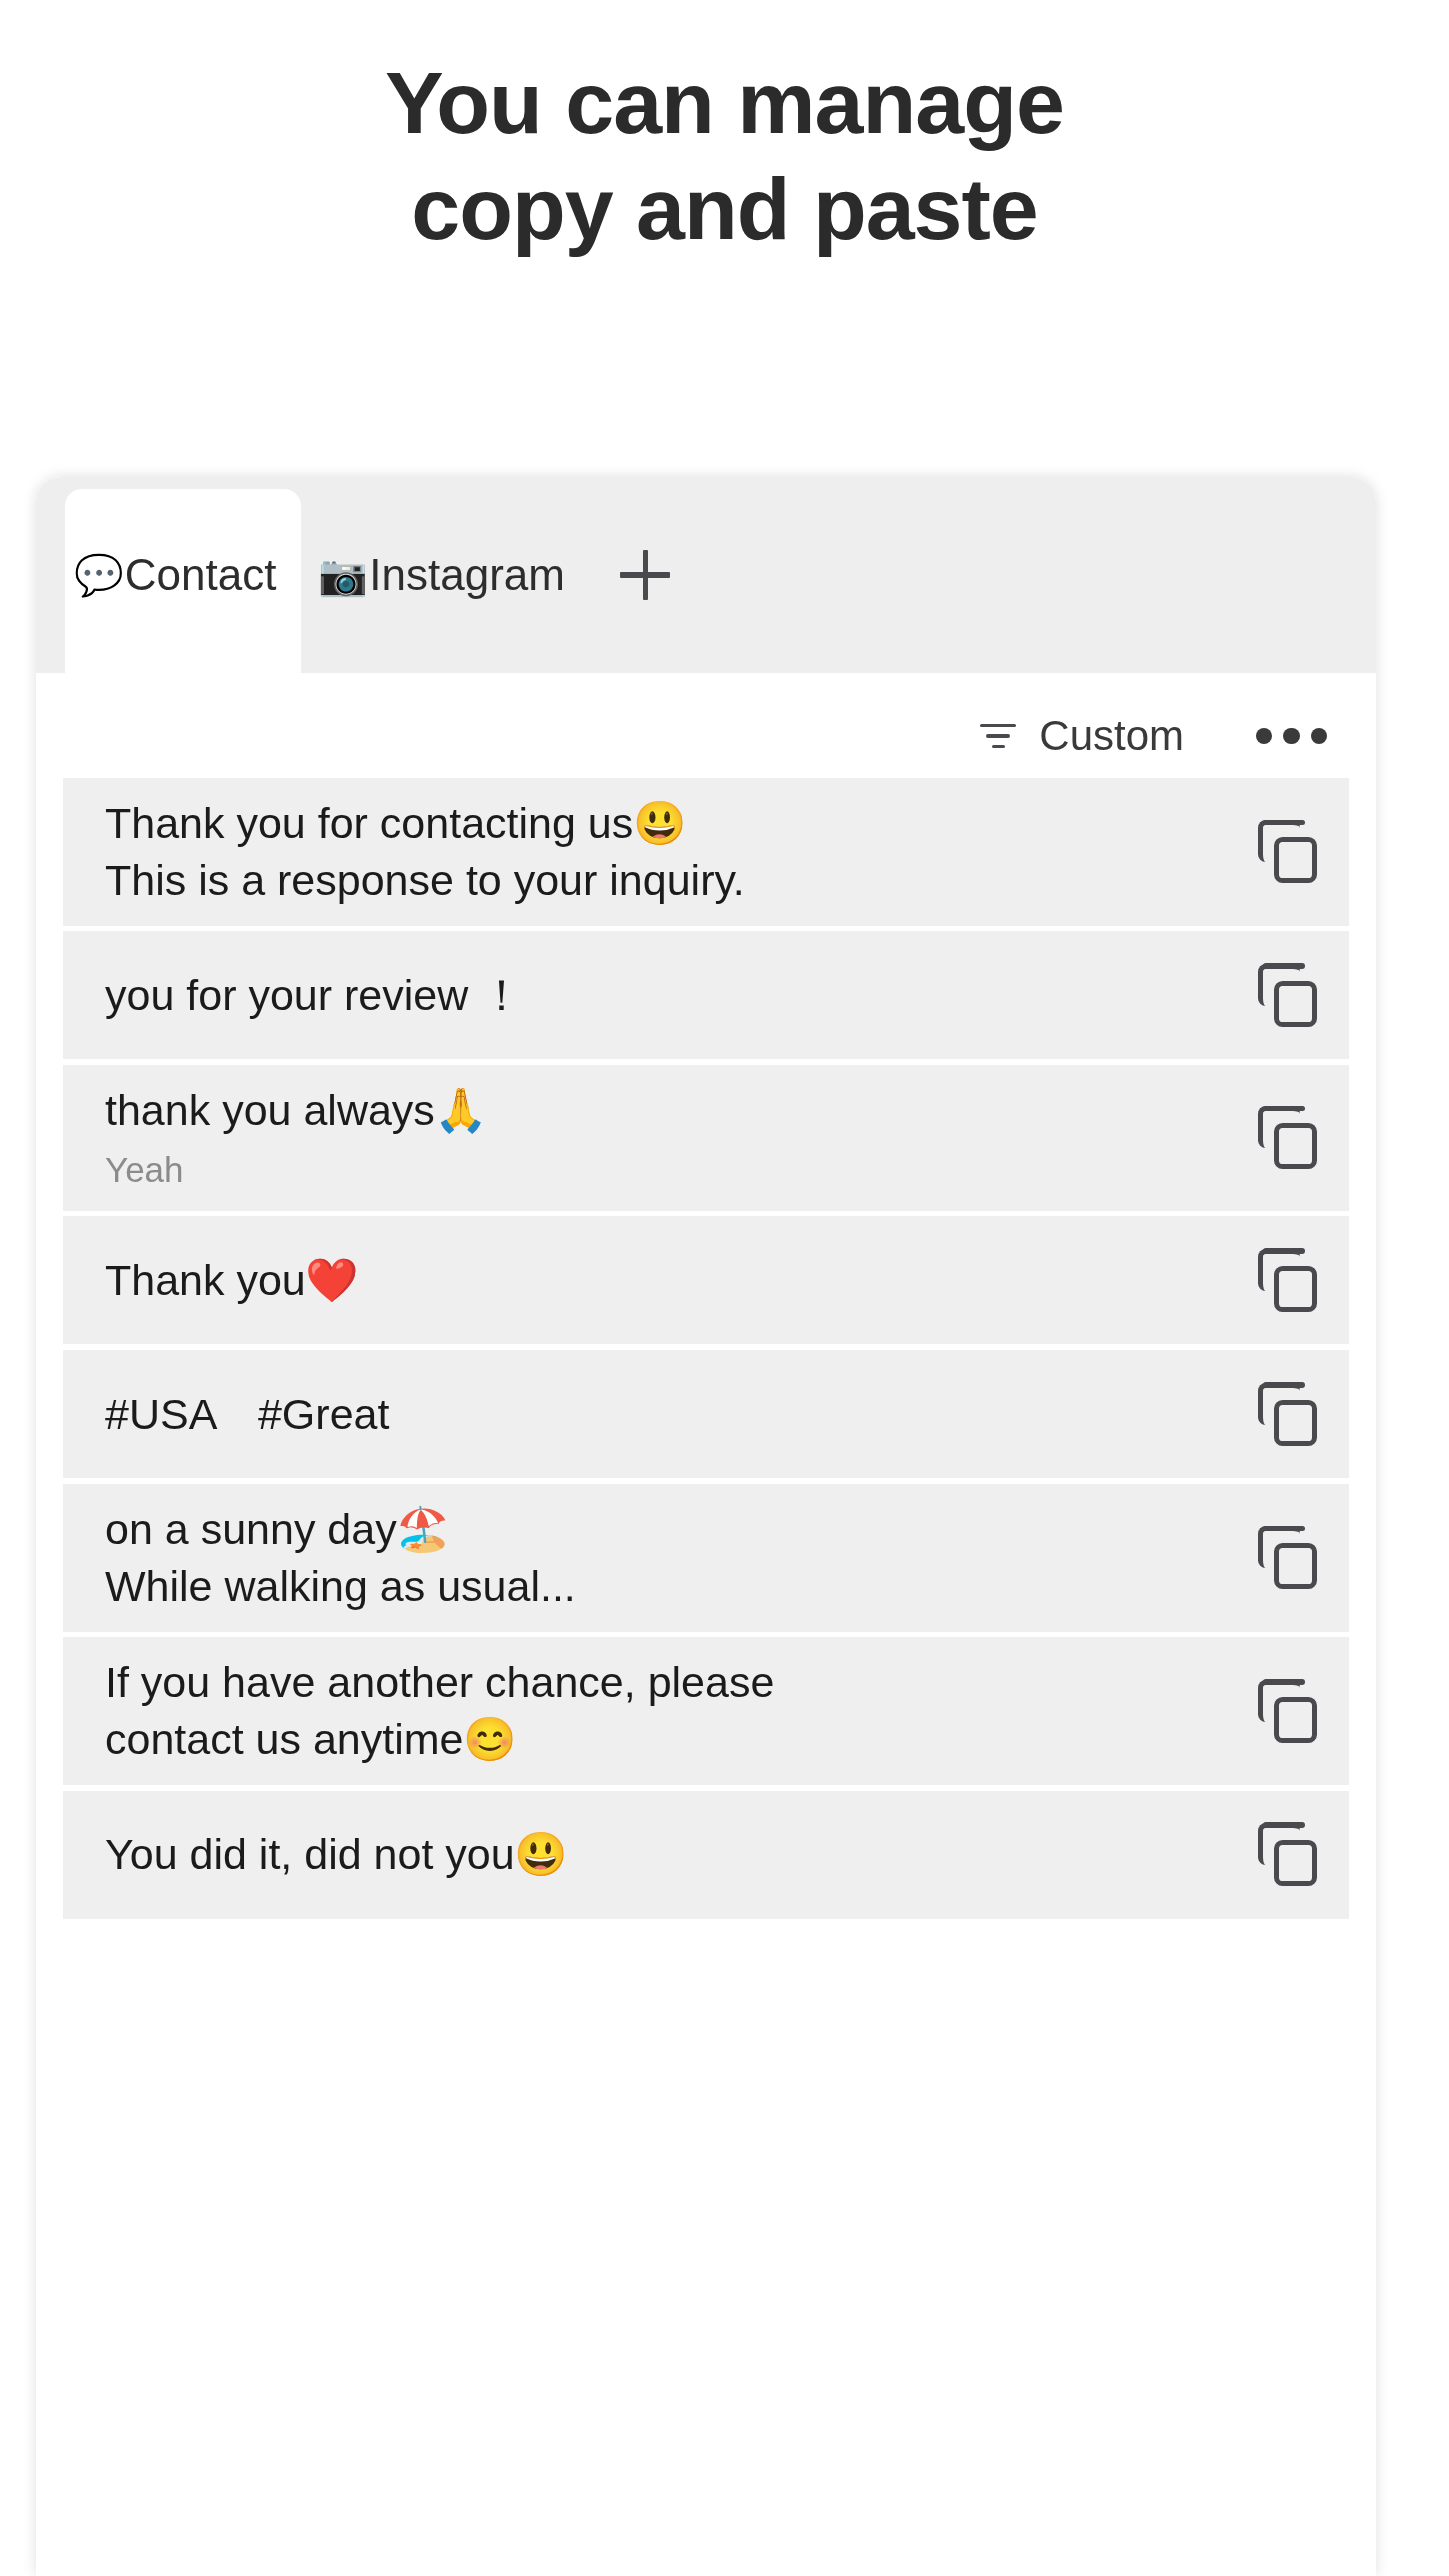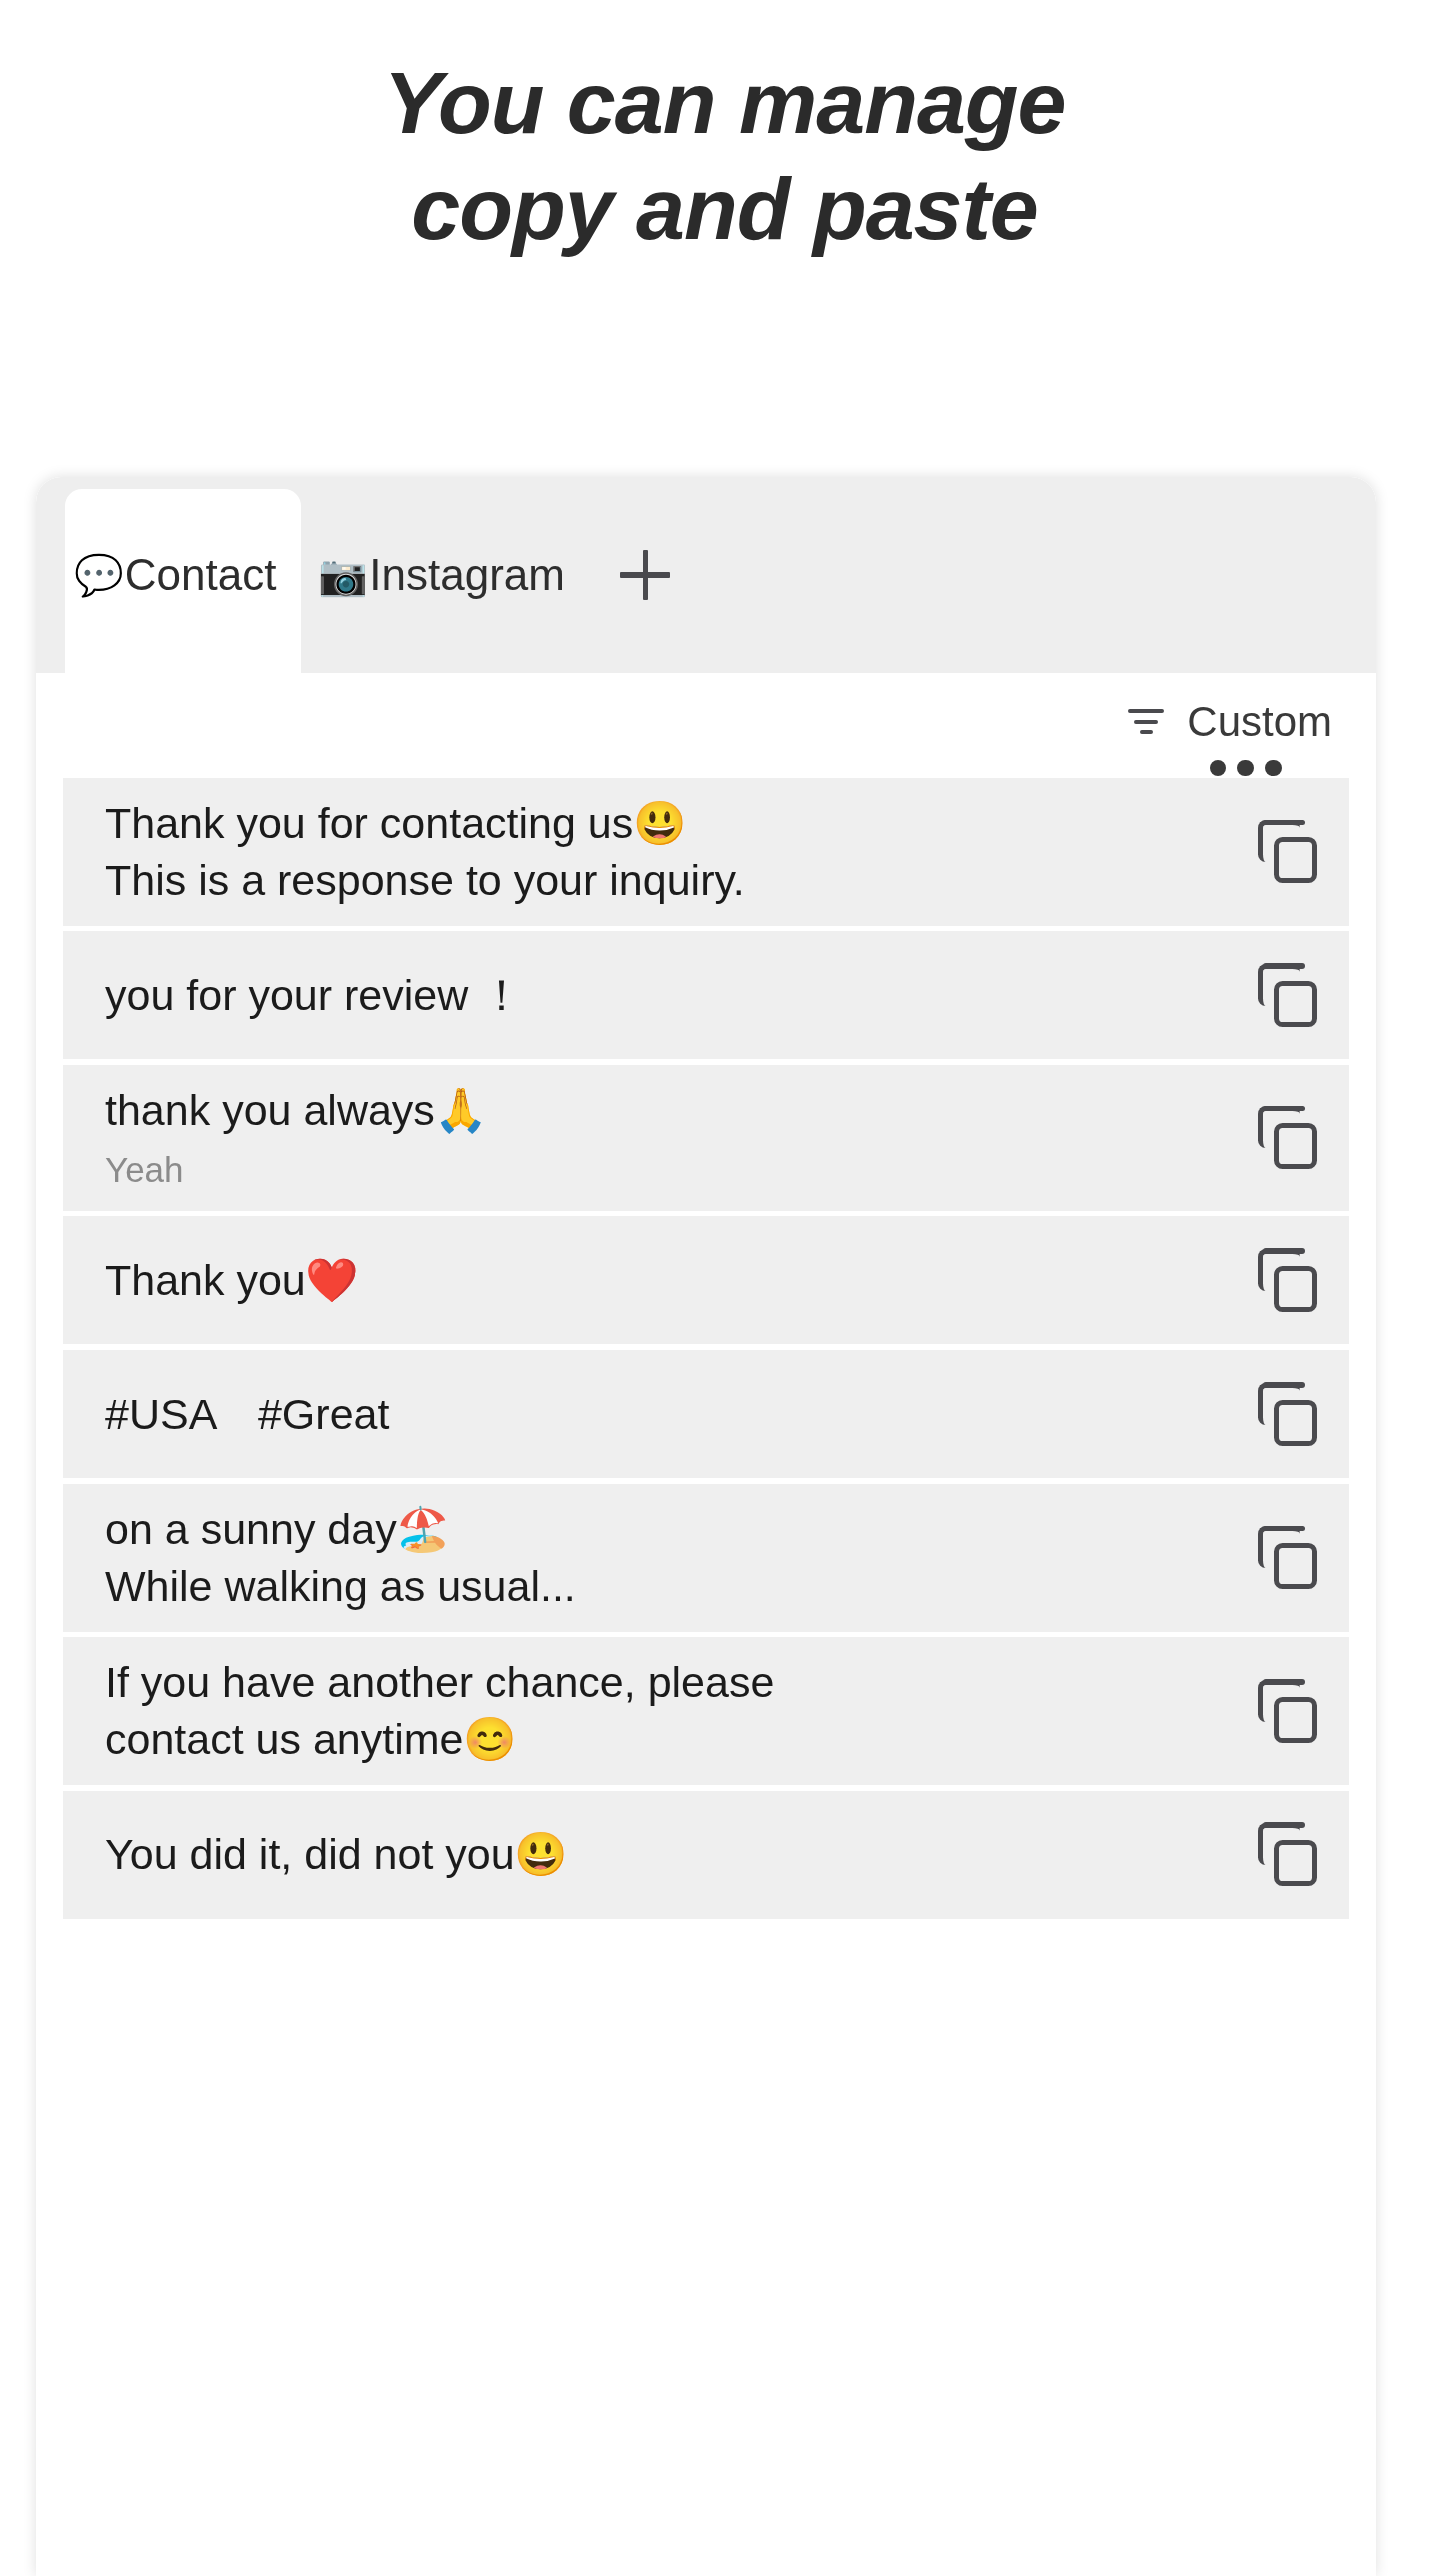--- a/index.html
+++ b/index.html
@@ -14,21 +14,21 @@
   .headline {
     width:1449px;
     padding-top:50px;
     text-align:center;
     color:#2b2b2b;
     font-weight:bold;
     font-size:88px;
     line-height:1.2;
     letter-spacing:-1px;
   }
-  .headline .line { display:block; white-space:pre;font-style:italic; }
+  .headline .line { display:block; white-space:pre; }
 
   
   .card-wrap {
     position:absolute;
     left:36px;
     top:477px;
     width:1340px;
     height:2099px;
   }
   .card {
@@ -102,21 +102,20 @@
   }
 
   
   .toolbar {
     position:absolute;
     right:27px; top:17px;
     height:92px;
     display:flex;
     align-items:center;
     gap:0;
-    flex-direction:column;
   }
   .filter-btn {
     display:flex;
     align-items:center;
     gap:21px;
     padding:7.7px 17px;
   }
   .filter-icon {
     width:40px; height:33px;
     display:flex; flex-direction:column;

